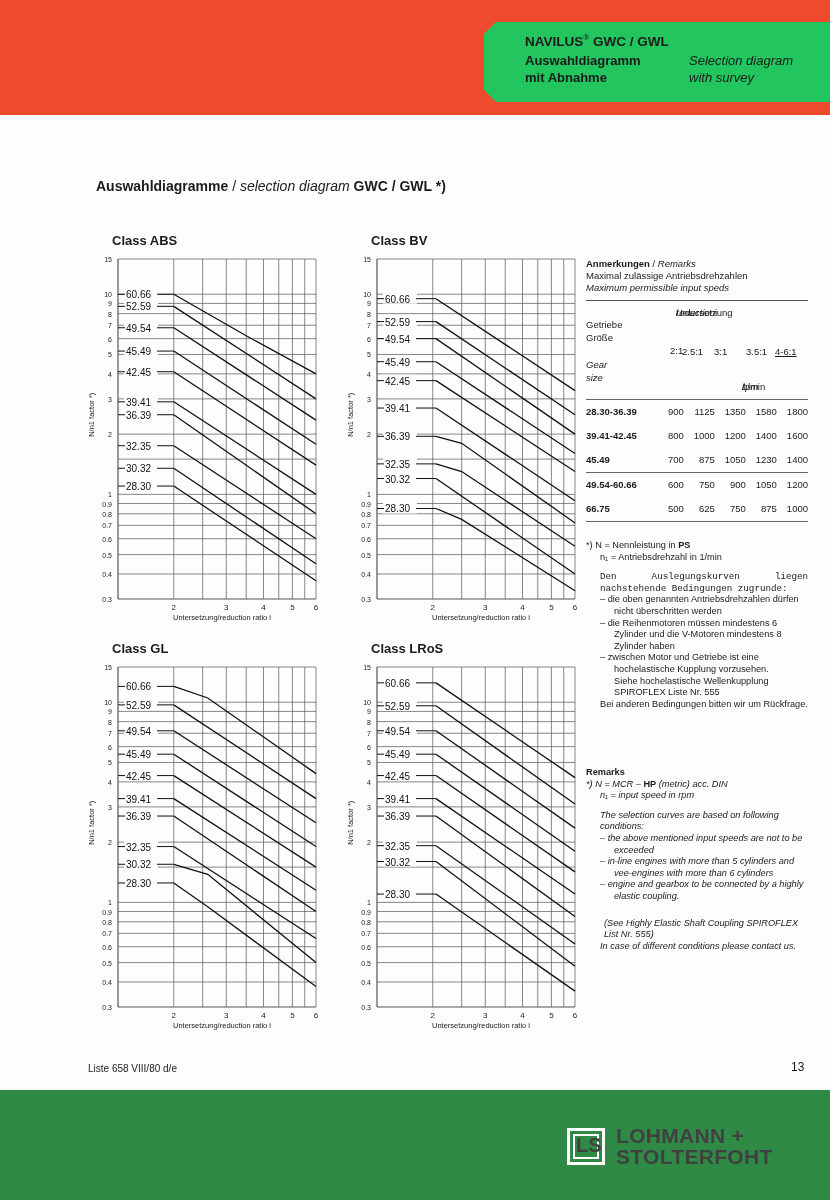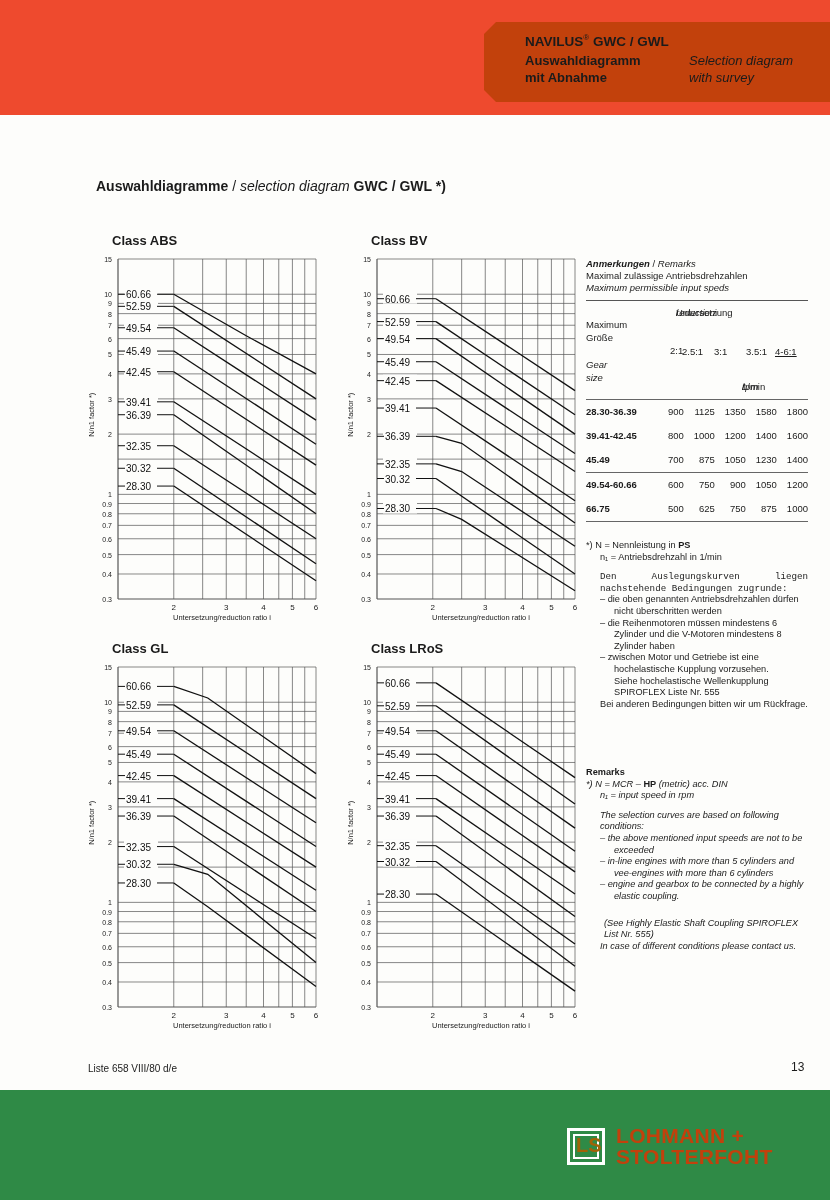--- a/index.html
+++ b/index.html
@@ -1,52 +1,52 @@
 <!DOCTYPE html>
 <html><head>
 <meta charset="utf-8">
 <style>
   html,body{margin:0;padding:0;}
   body{width:830px;height:1200px;position:relative;background:#fdfdfb;font-family:"Liberation Sans",sans-serif;color:#1b1b1b;overflow:hidden;}
   .top-band{position:absolute;left:0;top:0;width:830px;height:115px;background:#ee4a2e;}
-  .title-box{position:absolute;left:484px;top:22px;width:346px;height:80px;background:#c2410c;
+  .title-box{position:absolute;left:484px;top:22px;width:346px;height:80px;background:#22c55e;
     clip-path:polygon(12px 0,100% 0,100% 100%,12px 100%,0 calc(100% - 12px),0 12px);}
   .title-box .t1{position:absolute;left:41px;top:11px;font-weight:bold;font-size:13.5px;}
   .title-box .t2{position:absolute;left:41px;top:30px;font-weight:bold;font-size:13px;line-height:17px;}
   .title-box .t3{position:absolute;left:205px;top:30px;font-style:italic;font-size:13px;line-height:17px;}
   .t1 sup{font-size:8px;font-weight:normal;}
   .section-heading{position:absolute;left:96px;top:178px;font-size:14px;}
   .section-heading b{font-weight:bold;}
   .section-heading i{font-style:italic;}
   .chart-wrap{position:absolute;}
   .chart-title{position:absolute;font-weight:bold;font-size:13px;}
   svg text{font-family:"Liberation Sans",sans-serif;}
   .remarks{position:absolute;left:586px;top:258px;width:222px;font-size:9.5px;line-height:12px;}
-  .remarks .h{font-weight:bold;font-style:italic;}
+  .remarks .h{font-weight:bold;}
   .remarks i{font-style:italic;}
   .rule{border-top:1.5px solid #555;margin:6px 0 4px 0;}
   table.speeds{border-collapse:collapse;width:100%;font-size:9.5px;}
   table.speeds td{padding:0;height:24px;text-align:right;}
   table.speeds td:first-child{text-align:left;font-weight:bold;}
   table.speeds tr.sep td{border-top:1.2px solid #666;}
   .hdr{position:relative;height:94px;font-size:9.5px;}
   .hdr span{position:absolute;}
   .notes-de{position:absolute;left:586px;top:540px;width:222px;font-size:9.2px;line-height:11.6px;}
   .notes-en{position:absolute;left:586px;top:767px;width:222px;font-size:9.2px;line-height:11.6px;font-style:italic;}
   .notes-en .h{font-style:normal;font-weight:bold;}
   .dash{display:block;padding-left:14px;text-indent:-14px;}
   .indent{padding-left:14px;}
   .foot-left{position:absolute;left:88px;top:1063px;font-size:10px;}
   .foot-right{position:absolute;left:791px;top:1060px;font-size:12px;}
   .bottom-band{position:absolute;left:0;top:1090px;width:830px;height:110px;background:#2f8a46;}
   .logo{position:absolute;left:567px;top:1125px;display:flex;align-items:center;}
   .logo-mark{width:38px;height:37px;border:3px solid #fff;box-sizing:border-box;position:relative;}
   .logo-mark:before{content:"";position:absolute;left:3px;top:3px;right:3px;bottom:3px;border:2px solid #fff;}
-  .logo-mark span{position:absolute;left:6px;top:3px;color:#a16207;font-weight:bold;font-size:20px;}
-  .logo-text{margin-left:11px;color:#c2410c;font-weight:bold;font-size:21px;line-height:21px;letter-spacing:0.3px;}
+  .logo-mark span{position:absolute;left:6px;top:3px;color:#404040;font-weight:bold;font-size:20px;}
+  .logo-text{margin-left:11px;color:#404040;font-weight:bold;font-size:21px;line-height:21px;letter-spacing:0.3px;}
 </style>
 </head>
 <body>
 
 <div class="top-band"></div>
 <div class="title-box">
   <div class="t1"><span>NAVILUS</span><sup>®</sup><span> GWC / GWL</span></div>
   <div class="t2">
       <div>Auswahldiagramm</div>
       <div>mit Abnahme</div>
@@ -498,21 +498,21 @@
     </div>
   </div>
 
 <div class="remarks">
   <div><span class="h">Anmerkungen</span><span> / </span><i>Remarks</i></div>
   <div>Maximal zulässige Antriebsdrehzahlen</div>
   <div><i>Maximum permissible input speds</i></div>
   <div class="rule"></div>
   <div class="hdr">
     <span style="left:90px;top:2px;"><span>Untersetzung</span><span> / </span><i>reduction</i><span> i</span></span>
-    <span style="left:0;top:14px;">Maximum</span>
+    <span style="left:0;top:14px;">Getriebe</span>
     <span style="left:0;top:27px;">Größe</span>
     <span style="left:66px;top:40px;margin-left:18px;">2:1</span>
     <span style="left:96px;top:41px;">2.5:1</span>
     <span style="left:128px;top:41px;">3:1</span>
     <span style="left:160px;top:41px;">3.5:1</span>
     <span style="left:189px;top:41px;text-decoration:underline;">4-6:1</span>
     <span style="left:0;top:54px;"><i>Gear</i></span>
     <span style="left:0;top:67px;"><i>size</i></span>
     <span style="left:116px;top:76px;padding-left:40px;"><span>1/min</span><span> / </span><i>rpm</i></span>
   </div>

